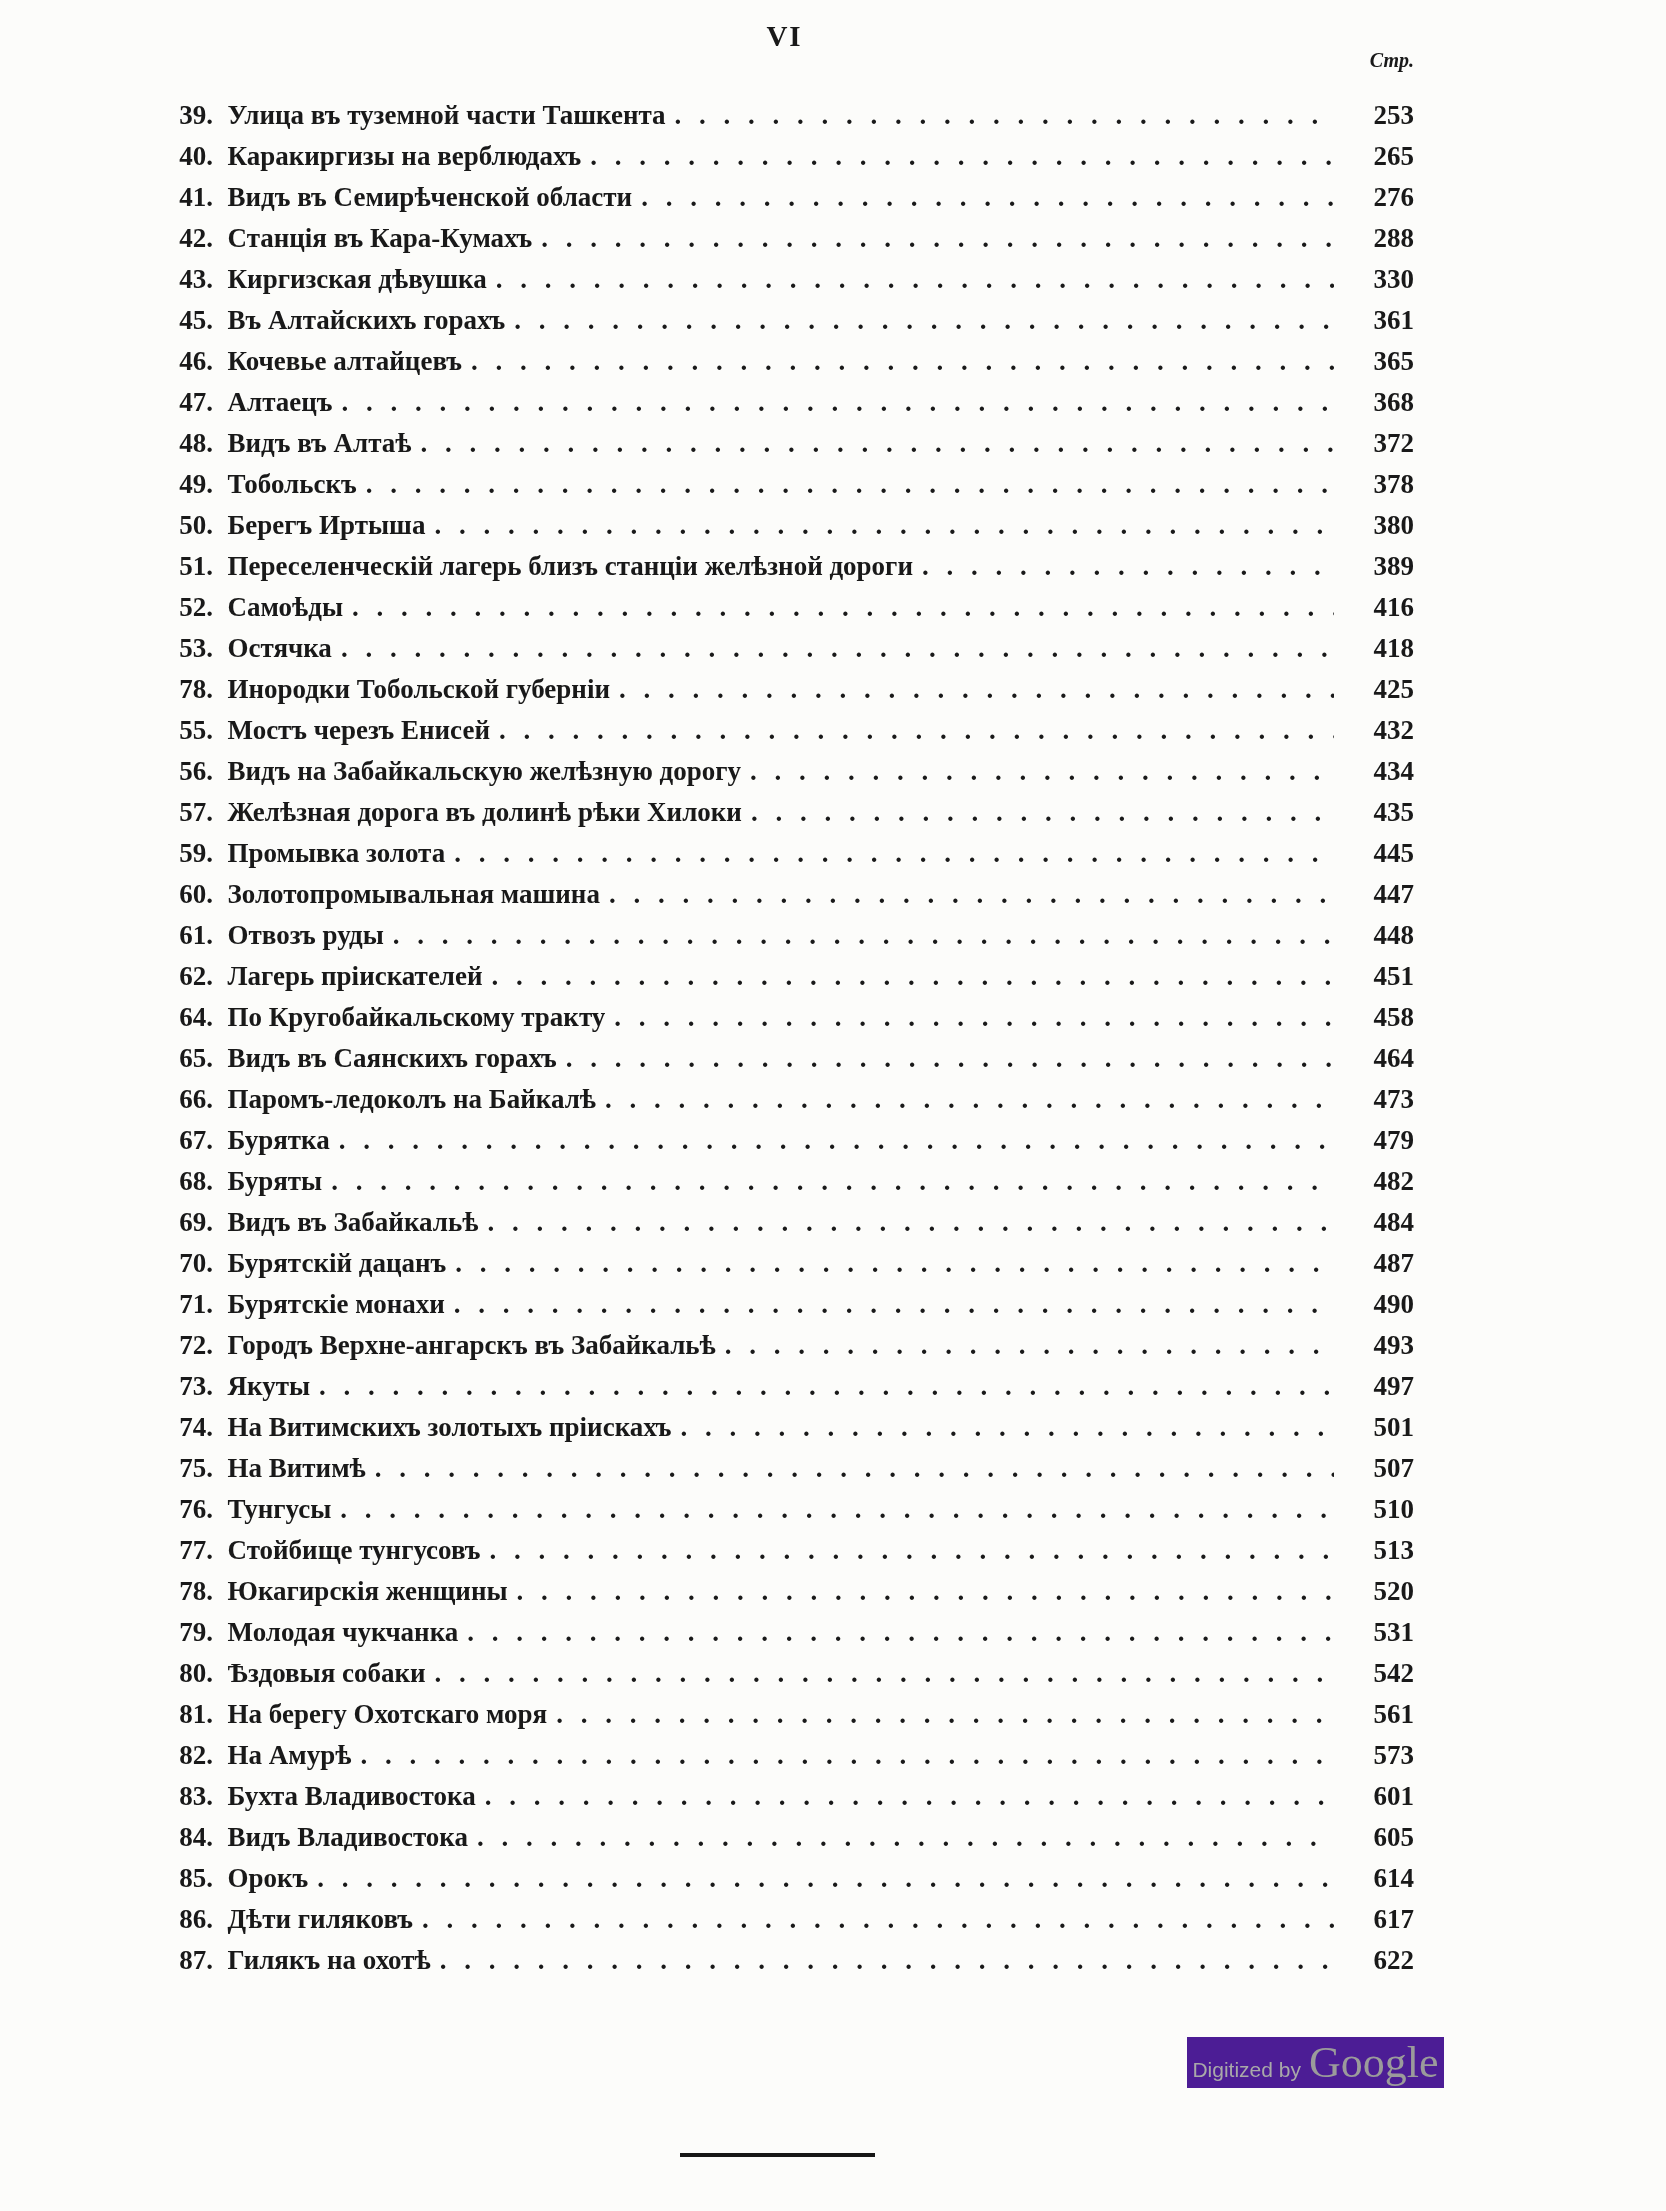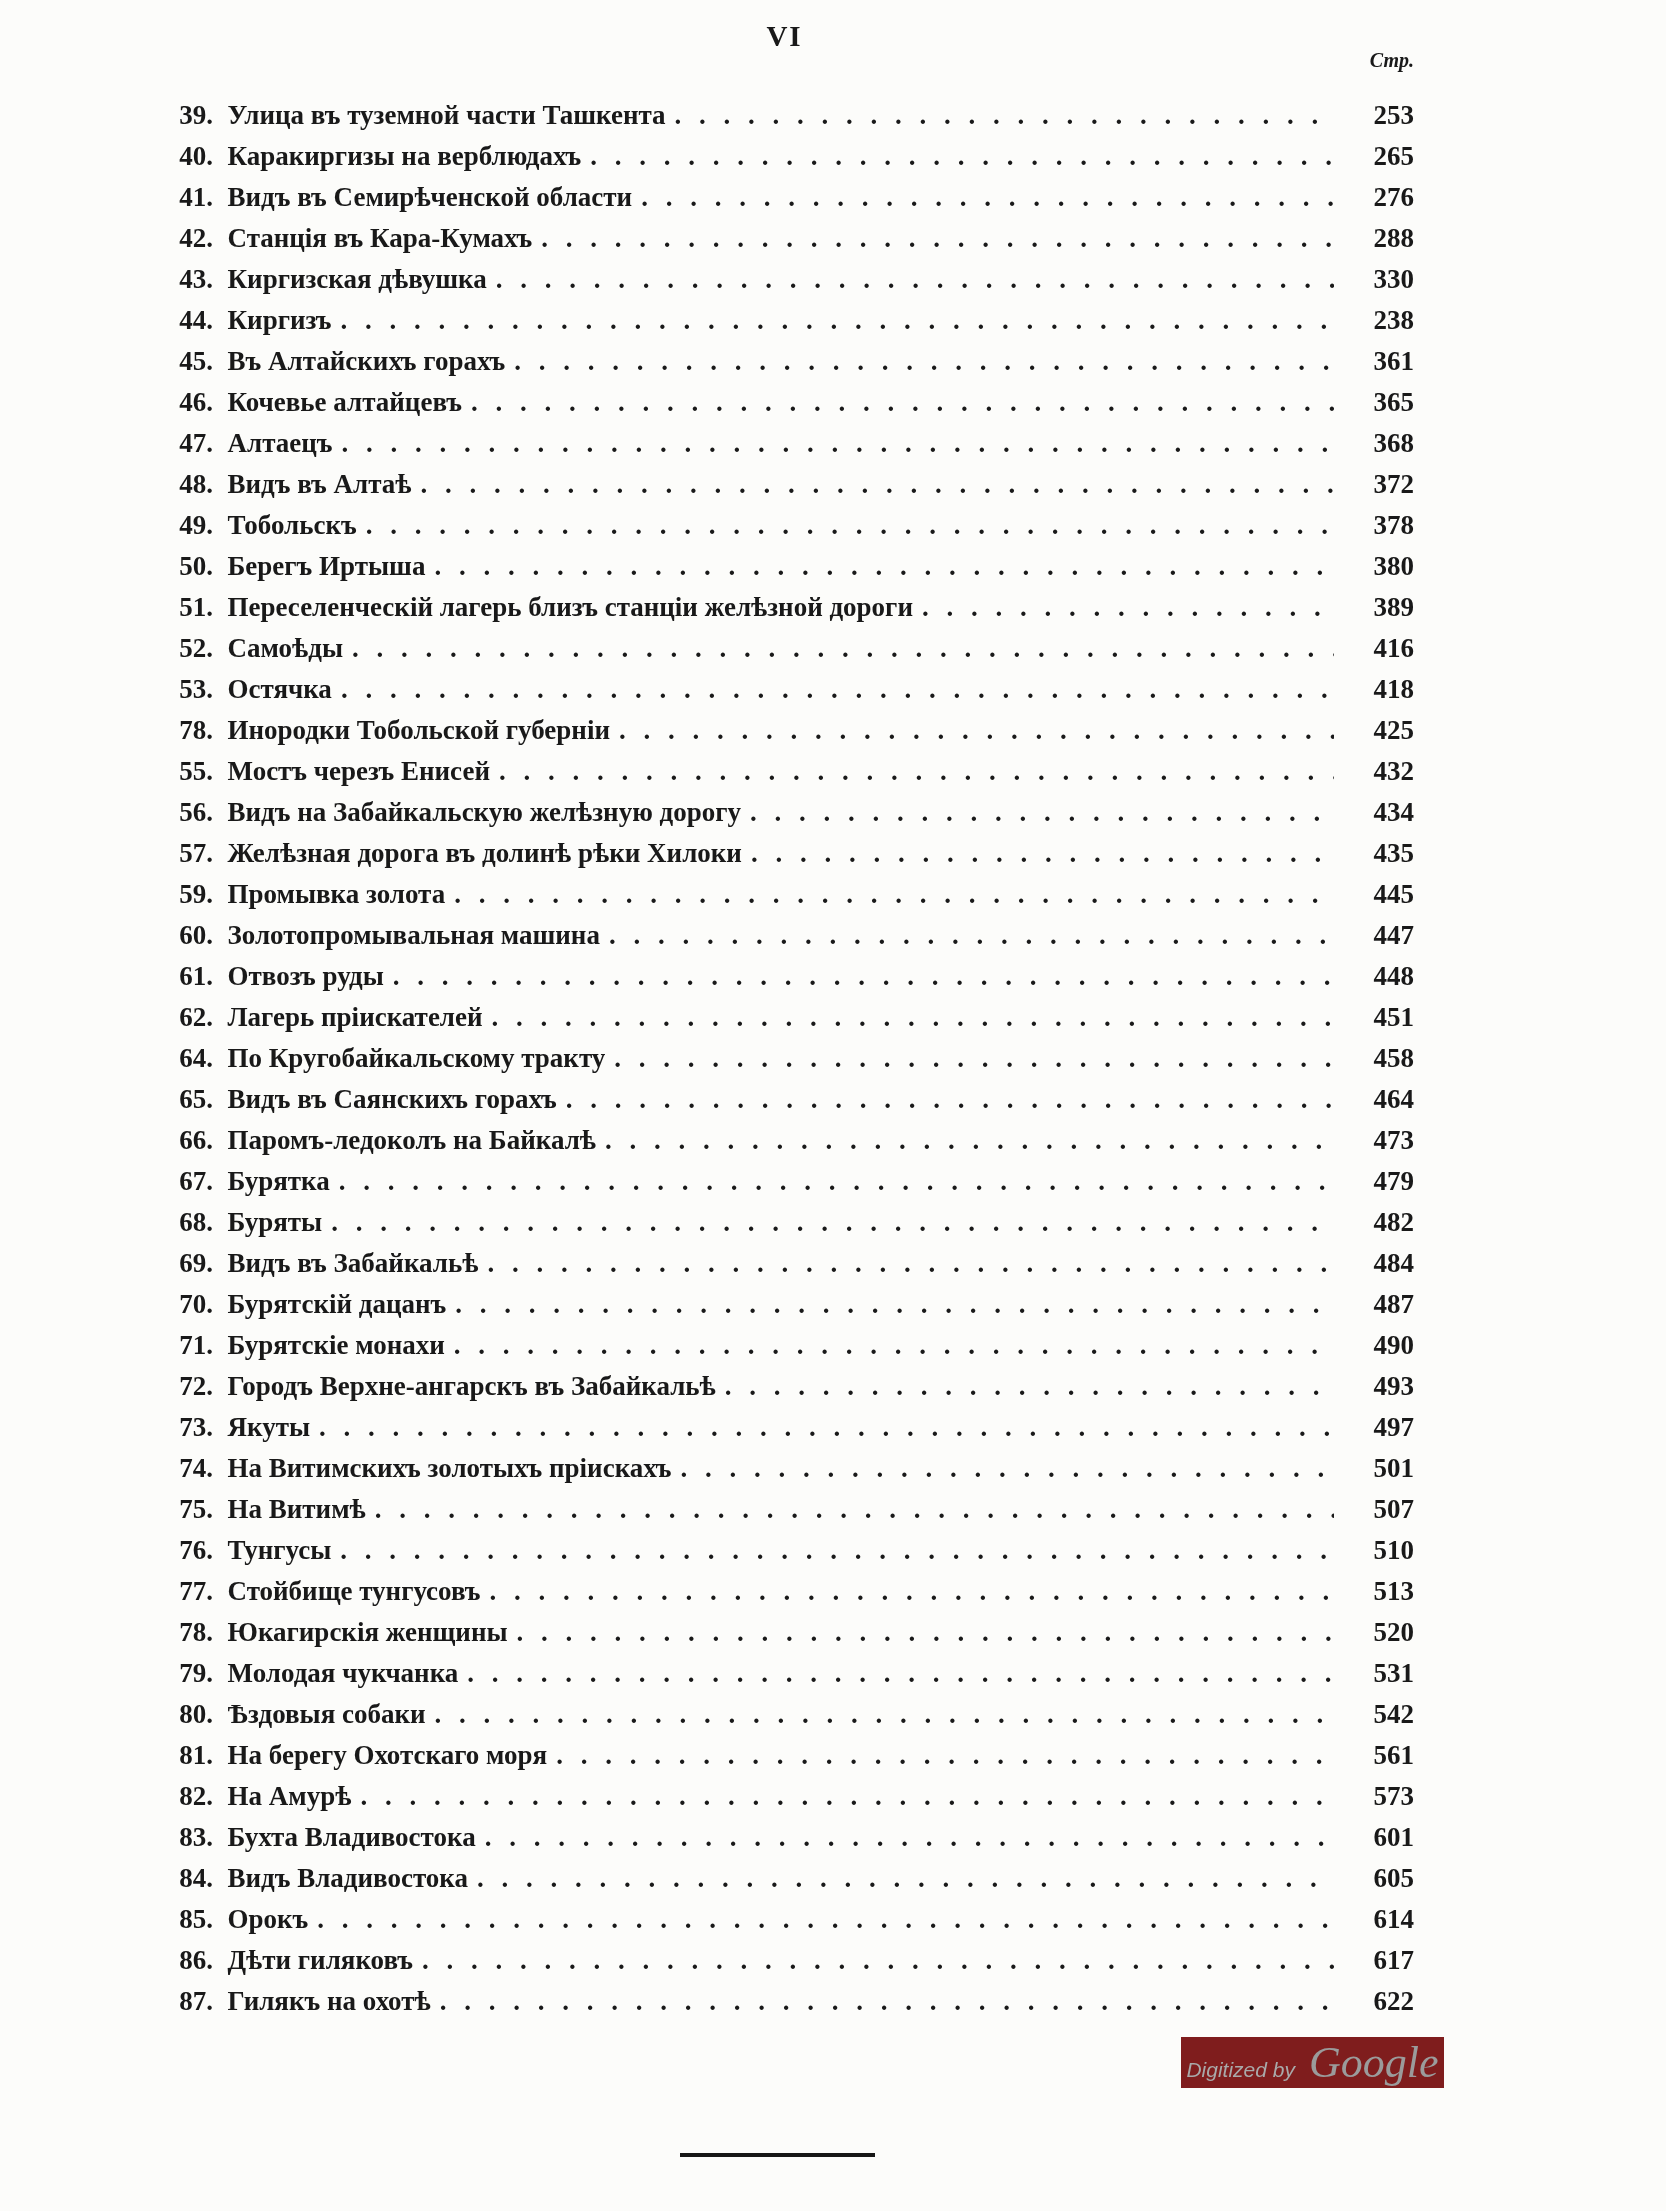--- a/index.html
+++ b/index.html
@@ -89,25 +89,24 @@
     width: 73px;
     text-align: right;
   }
 
   .watermark {
     position: absolute;
     top: 2037px;
     right: 222px;
     display: flex;
     align-items: baseline;
-    gap: 14px;
-    background: #7f1d1d;
+    gap: 8px;
+    background: #4c1d95;
     padding: 0 5.5px;
     z-index: 5;
-    font-style: italic;
   }
 
   .watermark .prefix {
     font-size: 21px;
     color: #a9a9a9;
     font-family: "Liberation Sans", sans-serif;
   }
 
   .watermark .brand {
     font-size: 44px;
@@ -163,26 +162,20 @@
         <span class="pageno">288</span>
       </div>
 
       <div class="row">
         <span class="num">43.</span>
         <span class="title">Киргизская дѣвушка</span>
         <span class="dots"></span>
         <span class="pageno">330</span>
       </div>
 
-      <div class="row">
-        <span class="num">44.</span>
-        <span class="title">Киргизъ</span>
-        <span class="dots"></span>
-        <span class="pageno">238</span>
-      </div>
 
       <div class="row">
         <span class="num">45.</span>
         <span class="title">Въ Алтайскихъ горахъ</span>
         <span class="dots"></span>
         <span class="pageno">361</span>
       </div>
 
       <div class="row">
         <span class="num">46.</span>

